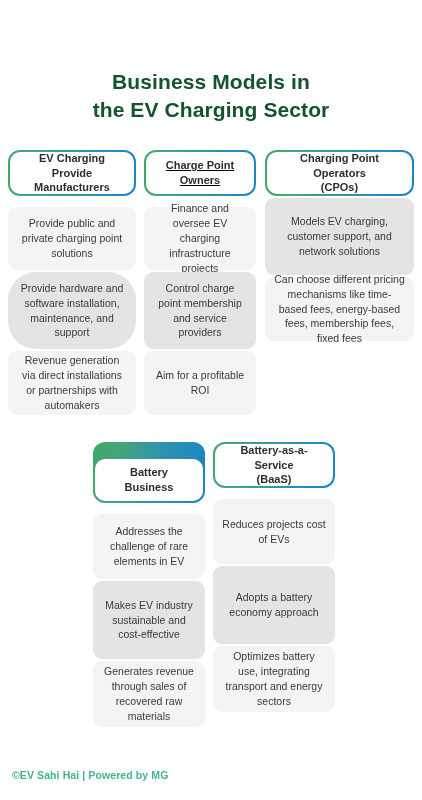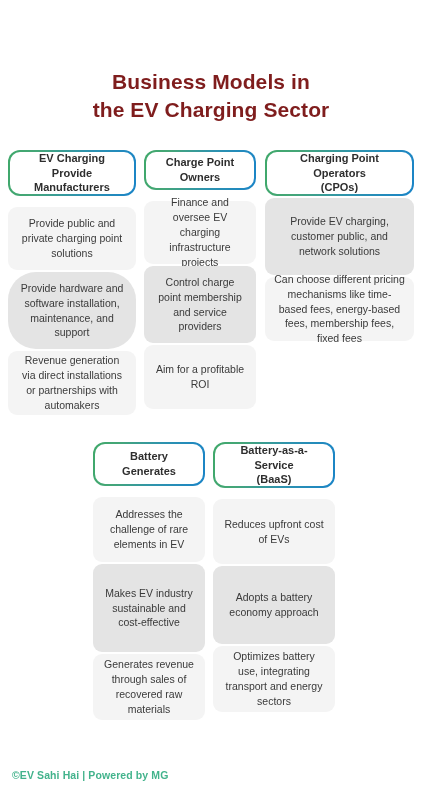--- a/index.html
+++ b/index.html
@@ -19,21 +19,21 @@
     background: #ffffff;
   }
 
   
   .title {
     position: absolute;
     left: 0;
     top: 68px;
     width: 422px;
     text-align: center;
-    color: #7f1d1d;
+    color: #14532d;
     font-size: 21px;
     font-weight: bold;
     line-height: 1.32;
     letter-spacing: 0.1px;
   }
   .title-line { display: block; }
 
   
   .column {
     position: absolute;
@@ -115,21 +115,21 @@
     </div>
     <div class="body-card shade-dark" style="height:77px;border-radius:28px;">
       <span>Provide hardware and software installation, maintenance, and support</span>
     </div>
     <div class="body-card shade-light" style="height:64px;">
       <span>Revenue generation via direct installations or partnerships with automakers</span>
     </div>
   </div>
 
   <div class="column" style="left:144px; top:150px; width:112px;">
-    <div class="header-card" style="height:40px;">
+    <div class="header-card" style="height:46px;text-decoration:underline;">
       <div class="header-card-inner">
         <span>
           <span>Charge Point</span><br>
           <span>Owners</span>
         </span>
       </div>
     </div>
     <div class="body-card shade-light" style="height:63px; margin-top:11px;justify-content:flex-end;">
       <span>Finance and oversee EV charging infrastructure projects</span>
     </div>
@@ -144,58 +144,58 @@
   <div class="column" style="left:265px; top:150px; width:149px;">
     <div class="header-card" style="height:46px;">
       <div class="header-card-inner">
         <span>
           <span>Charging Point Operators</span><br>
           <span>(CPOs)</span>
         </span>
       </div>
     </div>
     <div class="body-card shade-dark" style="height:77px;">
-      <span>Provide EV charging, customer public, and network solutions</span>
+      <span>Models EV charging, customer support, and network solutions</span>
     </div>
     <div class="body-card shade-light" style="height:64px;">
       <span>Can choose different pricing mechanisms like time-based fees, energy-based fees, membership fees, fixed fees</span>
     </div>
   </div>
 
   <div class="column" style="left:93px; top:442px; width:112px;">
-    <div class="header-card" style="height:44px;">
+    <div class="header-card" style="height:61px;align-items:flex-end;">
       <div class="header-card-inner">
         <span>
           <span>Battery</span><br>
-          <span>Generates</span>
+          <span>Business</span>
         </span>
       </div>
     </div>
     <div class="body-card shade-light" style="height:65px; margin-top:11px;">
       <span>Addresses the challenge of rare elements in EV</span>
     </div>
-    <div class="body-card shade-dark" style="height:88px;">
+    <div class="body-card shade-dark" style="height:78px;">
       <span>Makes EV industry sustainable and cost-effective</span>
     </div>
     <div class="body-card shade-light" style="height:66px;">
       <span>Generates revenue through sales of recovered raw materials</span>
     </div>
   </div>
 
   <div class="column" style="left:213px; top:442px; width:122px;">
     <div class="header-card" style="height:46px;">
       <div class="header-card-inner">
         <span>
           <span>Battery-as-a-Service</span><br>
           <span>(BaaS)</span>
         </span>
       </div>
     </div>
     <div class="body-card shade-light" style="height:65px; margin-top:11px;">
-      <span>Reduces upfront cost of EVs</span>
+      <span>Reduces projects cost of EVs</span>
     </div>
     <div class="body-card shade-dark" style="height:78px;">
       <span>Adopts a battery economy approach</span>
     </div>
     <div class="body-card shade-light" style="height:66px;">
       <span>Optimizes battery use, integrating transport and energy sectors</span>
     </div>
   </div>
 
   <div class="footer">©EV Sahi Hai | Powered by MG</div>

